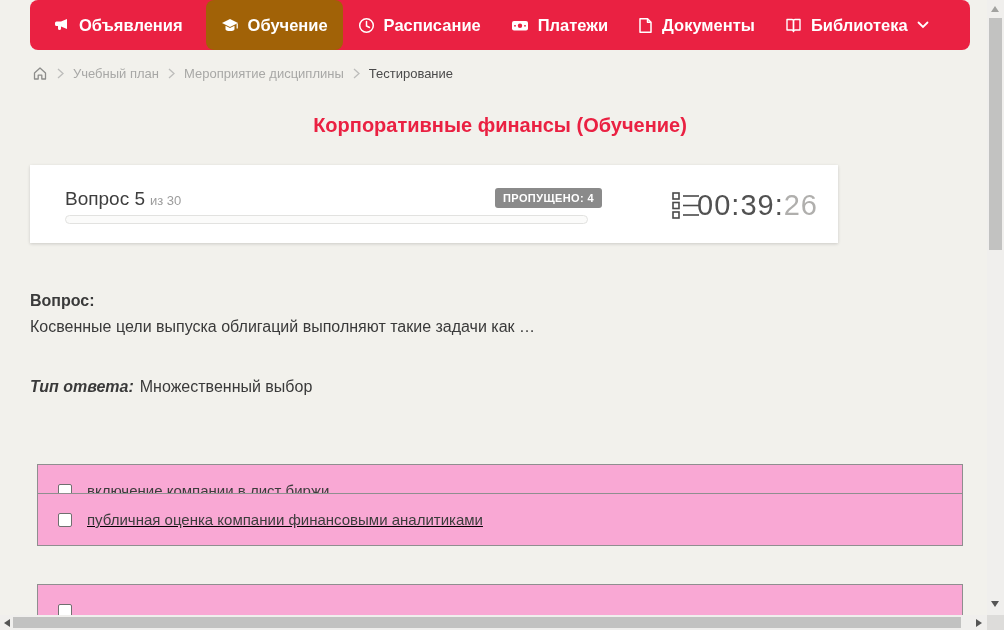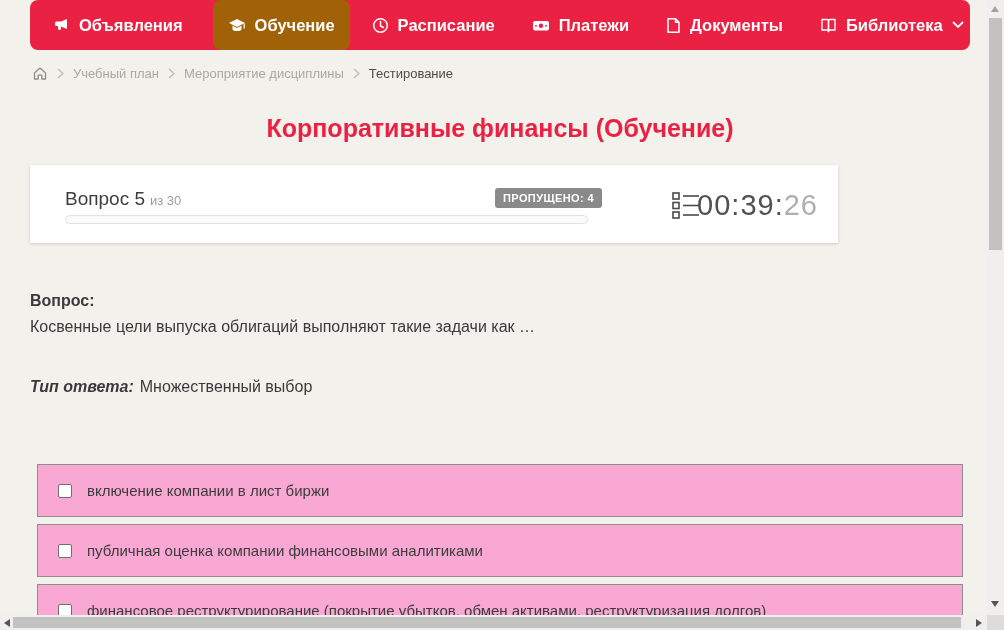--- a/index.html
+++ b/index.html
@@ -8,21 +8,21 @@
     position:relative; overflow:hidden;
     background:#f2f1ec;
     font-family:"Liberation Sans","DejaVu Sans",sans-serif;
     -webkit-font-smoothing:antialiased;
   }
 
   
   .navbar {
     position:absolute; left:30px; top:0; width:940px; height:50px;
     background:#ea2142; border-radius:8px;
-    display:flex; align-items:center; padding:17px 8px; gap:7px;
+    display:flex; align-items:center; padding:17px 8px; 
   }
   .nav-item {
     display:flex; align-items:center; gap:9px; height:50px;
     padding:0 15px; border-radius:8px; color:#fff;
     font-size:16.5px; font-weight:bold; cursor:pointer; white-space:nowrap;
   }
   .nav-item.active { background:#a16207;margin-left:8px; }
   .nav-item svg { display:block; }
 
   
@@ -31,21 +31,21 @@
     display:flex; align-items:center; gap:9px;
     font-size:13px; color:#a8a8a6;
   }
   .breadcrumb .crumb-current { color:#4b4b4b; }
   .breadcrumb svg { display:block; }
   .crumb-link { cursor:pointer; }
 
   
   .page-title {
     position:absolute; left:0; top:114px; width:1000px;
-    text-align:center; font-size:25px; font-weight:bold; color:#ea2142;
+    text-align:center; font-size:20px; font-weight:bold; color:#ea2142;
   }
 
   
   .card {
     position:absolute; left:30px; top:165px; width:808px; height:78px;
     background:#ffffff; box-shadow:0 1px 3px rgba(0,0,0,.16);
   }
   .q-number { position:absolute; left:35px; top:23px; font-size:19px; color:#3e3e3e; }
   .q-total  { font-size:13px; color:#9c9c9c; margin-left:5px; }
   .badge {
@@ -73,21 +73,21 @@
   .q-text { position:absolute; left:30px; top:318px; font-size:16px; color:#3a3a3a; }
   .type-line { position:absolute; left:30px; top:378px; font-size:16px; color:#3a3a3a; }
   .type-label { font-weight:bold; font-style:italic; margin-right:6px; }
 
   
   .option {
     position:absolute; left:37px; width:926px; height:53px;
     background:#f9a8d4; border:1px solid #8f8f8f;
     display:flex; align-items:center; gap:15px; padding-left:20px; cursor:pointer;
   }
-  .option-1 { top:464px; } .option-2 { top:524px; } .option-3 { top:584px; }
+  .option-1 { top:464px; } .option-2 { top:493px;text-decoration:underline; } .option-3 { top:584px; }
   .checkbox {
     width:14px; height:14px; flex:0 0 14px;
     border:1px solid #6f6f6f; border-radius:2px; background:#fff;
   }
   .option-label { font-size:15px; color:#3c3c3c; }
 
   
   .vscroll { position:absolute; right:0; top:0; width:17px; height:615px; background:#f0efed; z-index:50; }
   .vthumb  { position:absolute; left:2px; top:18px; width:13px; height:232px; background:#c2c2c1; }
   .tri-up    { position:absolute; left:4px; top:6px;  width:0; height:0; border-left:4px solid transparent; border-right:4px solid transparent; border-bottom:6px solid #a2a2a0; }
@@ -227,21 +227,20 @@
 <div class="option option-1">
   <span class="checkbox"></span>
   <span class="option-label">включение компании в лист биржи</span>
 </div>
 <div class="option option-2">
   <span class="checkbox"></span>
   <span class="option-label">публичная оценка компании финансовыми аналитиками</span>
 </div>
 <div class="option option-3">
   <span class="checkbox"></span>
-  <span class="option-label">финансовое реструктурирование (покрытие убытков, обмен активами, реструктуризация долгов)</span>
 </div>
 
 <div class="vscroll">
   <div class="tri-up"></div>
   <div class="vthumb"></div>
   <div class="tri-down"></div>
 </div>
 <div class="hscroll">
   <div class="tri-left"></div>
   <div class="hthumb"></div>

